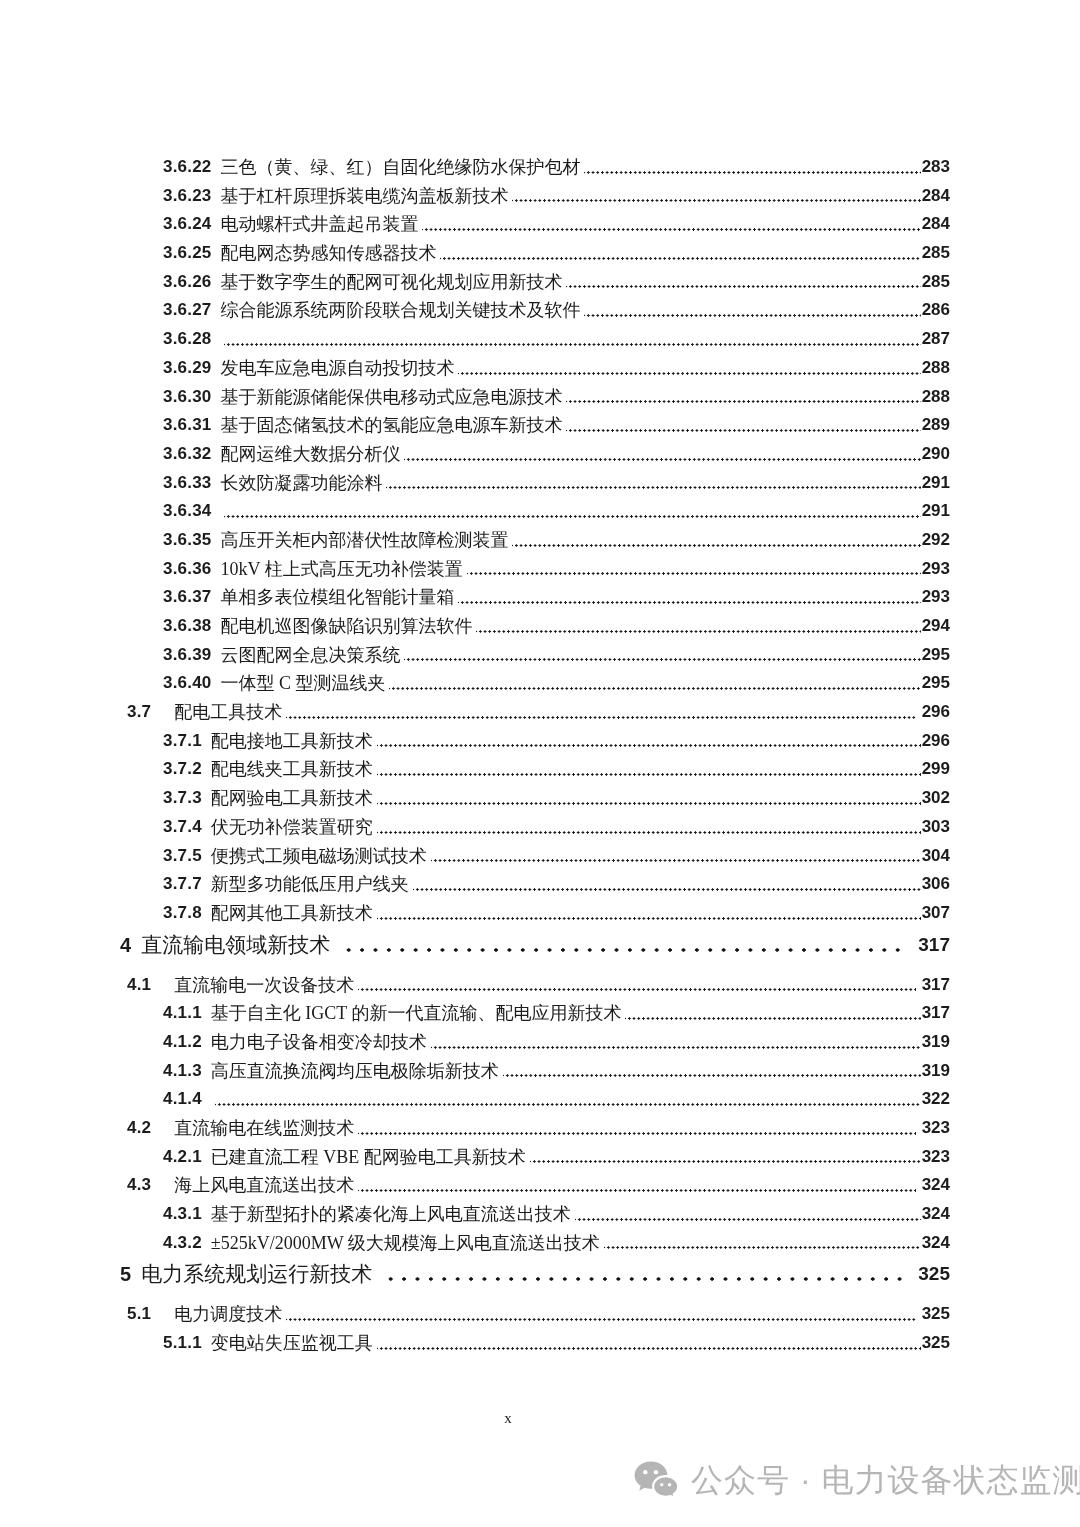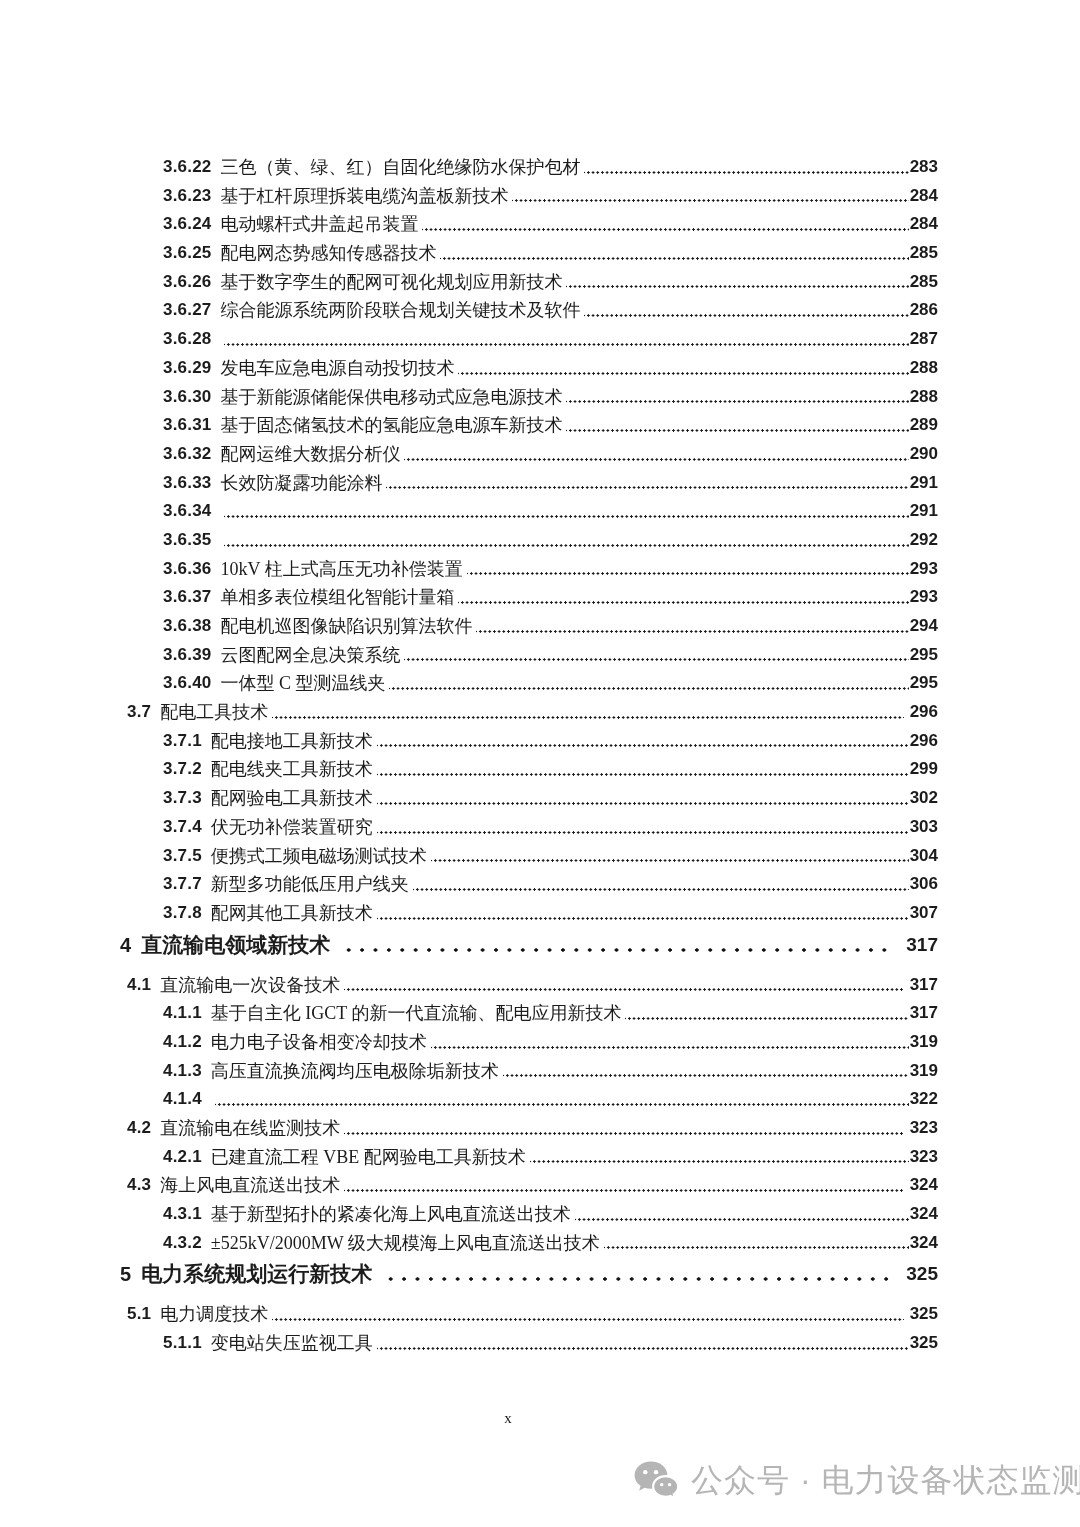--- a/index.html
+++ b/index.html
@@ -11,21 +11,21 @@
     background: #ffffff;
     overflow: hidden;
     color: #1c1c1c;
   }
 
   
   .toc {
     position: absolute;
     left: 0;
     top: 153px;
-    right: 12px;
+    right: 0;
   }
   .row {
     display: flex;
     align-items: center;
     white-space: nowrap;
     padding-right: 130px;
   }
   .row .num {
     font-family: "Liberation Sans", sans-serif;
     font-weight: 600;
@@ -59,39 +59,39 @@
   .lvl3 .num { font-size: 17px; margin-right: 9px; }
   .lvl3 .pg  { font-size: 17px; margin-left: 1px; }
 
   
   .lvl2 {
     height: 28.7px;
     line-height: 28.7px;
     padding-left: 127px;
     font-size: 18px;
   }
-  .lvl2 .num { font-size: 17px; margin-right: 9px; }
+  .lvl2 .num { font-size: 17px; margin-right: 23px; }
   .lvl2 .pg  { font-size: 17px; margin-left: 6px; }
 
   
   .lvl1 {
     height: 34px;
     line-height: 34px;
     margin: 0 0 9px 0;
     padding-left: 120px;
     font-size: 21px;
   }
   .lvl1 .num {
     font-size: 20px;
     font-weight: 700;
     margin-right: 10px;
   }
   .lvl1 .title {
     font-family: "Liberation Sans", sans-serif;
-    font-weight: 700;
+    font-weight: 400;
   }
   .lvl1 .pg {
     font-size: 19px;
     font-weight: 700;
     margin-left: 12px;
   }
   .lvl1 .leader {
     margin-left: 8px;
     background-image: radial-gradient(circle, #111 1.5px, transparent 1.8px);
     background-size: 13.4px 4px;
@@ -207,20 +207,21 @@
         <span class="leader"></span>
         <span class="pg">291</span>
       </div>
       <div class="row lvl3">
         <span class="num">3.6.34</span>
         <span class="leader"></span>
         <span class="pg">291</span>
       </div>
       <div class="row lvl3">
         <span class="num">3.6.35</span>
+        <span class="title">高压开关柜内部潜伏性故障检测装置</span>
         <span class="leader"></span>
         <span class="pg">292</span>
       </div>
       <div class="row lvl3">
         <span class="num">3.6.36</span>
         <span class="title">10kV 柱上式高压无功补偿装置</span>
         <span class="leader"></span>
         <span class="pg">293</span>
       </div>
       <div class="row lvl3">

